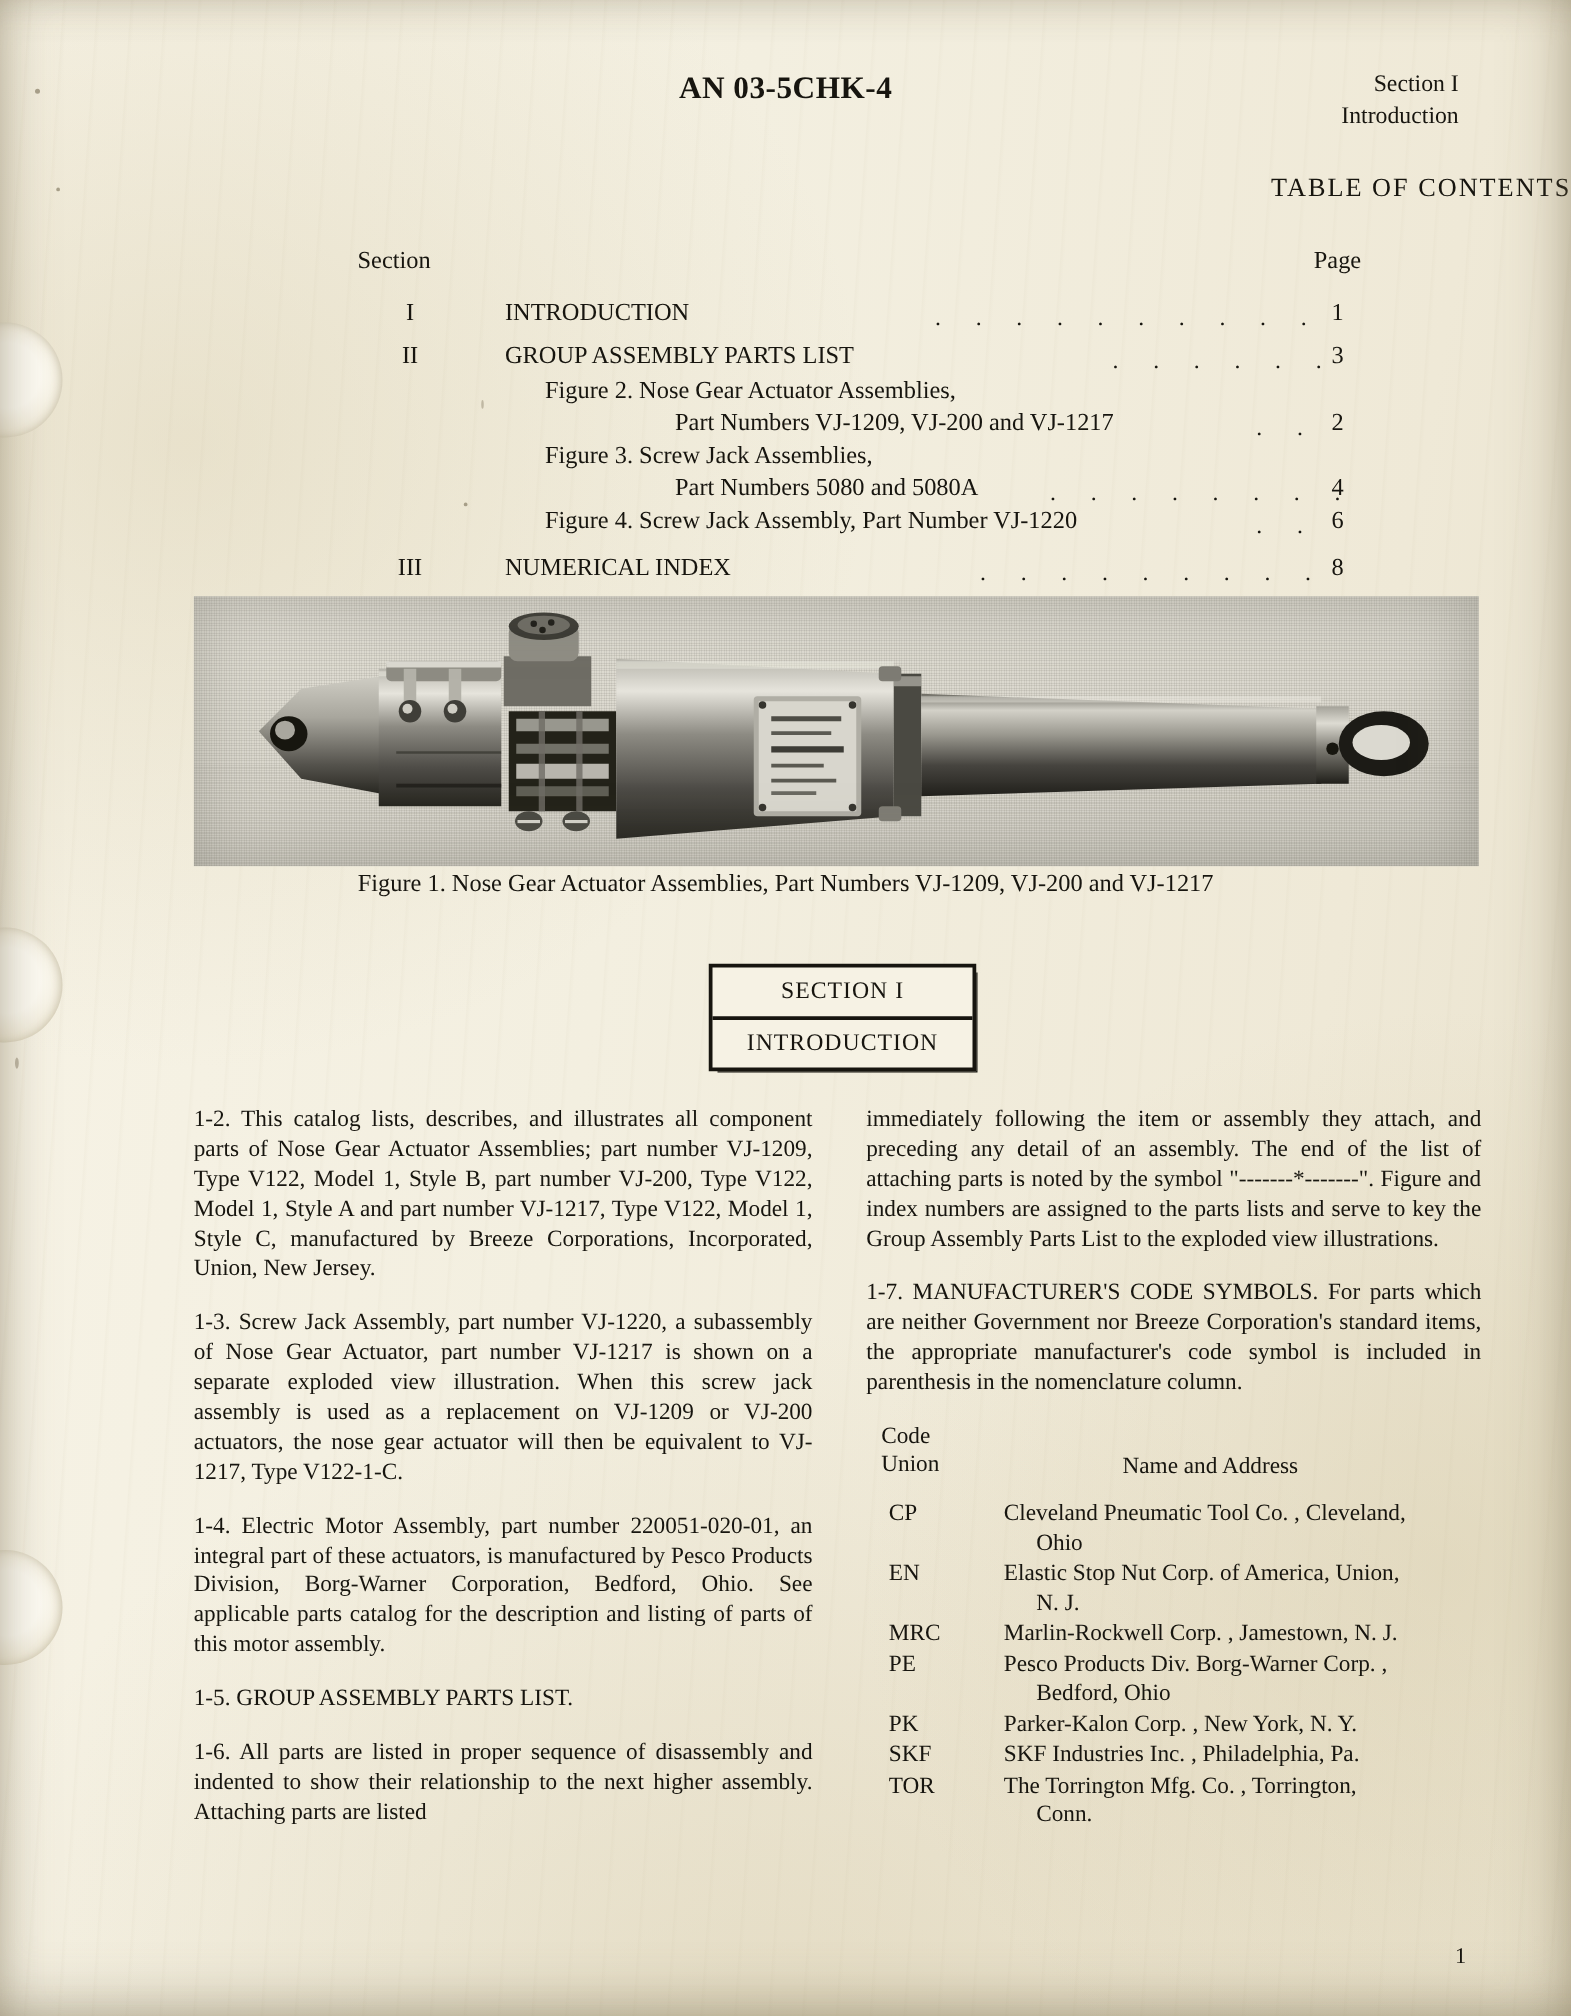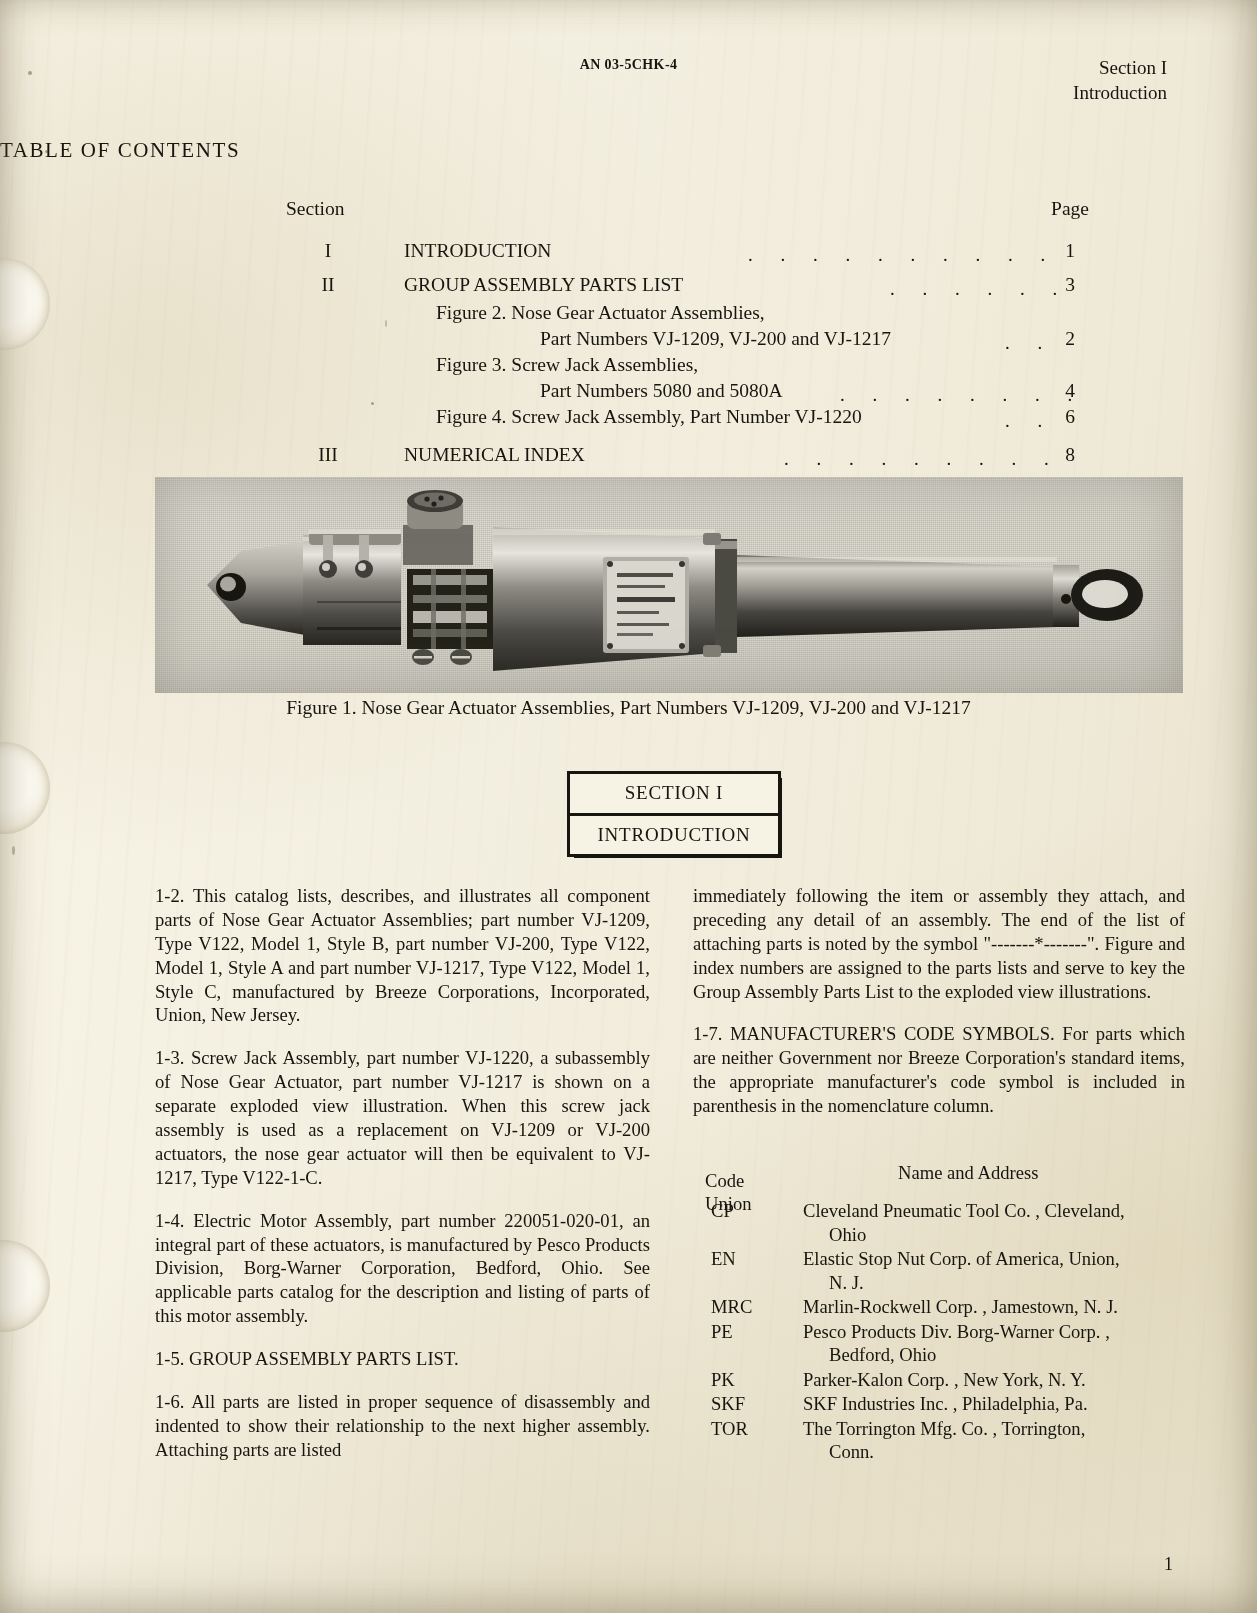--- a/index.html
+++ b/index.html
@@ -42,29 +42,29 @@
     pointer-events:none;
   }
   .flecks{position:absolute;inset:0;pointer-events:none;}
   .fleck{position:absolute;background:#6d6249;border-radius:50%;opacity:.55;}
 
   .content{position:absolute;inset:0;}
 
   
   .hdr-doc{
     position:absolute;left:0;right:0;top:57px;text-align:center;
-    font-size:14px;font-weight:bold;letter-spacing:.4px;
+    font-size:25px;font-weight:bold;letter-spacing:.4px;
   }
   .hdr-right{
     position:absolute;right:90px;top:55px;text-align:right;
     font-size:19px;line-height:1.33;
   }
 
   .toc-title{
-    position:absolute;left:0;right:0;top:138px;text-align:left;
+    position:absolute;left:0;right:0;top:138px;text-align:right;
     font-size:21px;letter-spacing:1.6px;
   }
 
   
   .toc{position:absolute;left:160px;top:198px;width:950px;font-size:19.5px;}
   .toc-head{position:relative;height:30px;}
   .toc-head .sec{position:absolute;left:126px;}
   .toc-head .pg{position:absolute;left:880px;width:60px;text-align:center;}
 
   .toc-row{position:relative;min-height:30px;}
@@ -121,21 +121,21 @@
   
   .col{position:absolute;top:884px;font-size:18.6px;line-height:1.285;text-align:justify;}
   .col-l{left:155px;width:495px;}
   .col-r{left:693px;width:492px;}
   .p{margin:0 0 19px 0;}
   .p-head{margin:0 0 19px 0;}
   .tight{text-align:left;}
 
   
   .code-head{margin:0 0 14px 0;position:relative;height:48px;}
-  .code-head .ch-l{position:absolute;left:12px;top:0;line-height:1.26;margin-top:32px;}
+  .code-head .ch-l{position:absolute;left:12px;top:0;line-height:1.26;}
   .code-head .ch-r{position:absolute;left:205px;top:24px;}
   .code-table{width:100%;border-collapse:collapse;}
   .code-table td{vertical-align:top;padding:0 0 1px 0;font-size:18.6px;line-height:1.265;}
   .code-sym{width:92px;padding-left:18px !important;white-space:nowrap;}
   .code-name{padding-right:2px;margin-left:27px;}
   .code-name .cont{display:block;padding-left:26px;}
 
   .page-no{
     position:absolute;right:84px;bottom:38px;font-size:18px;
   }

